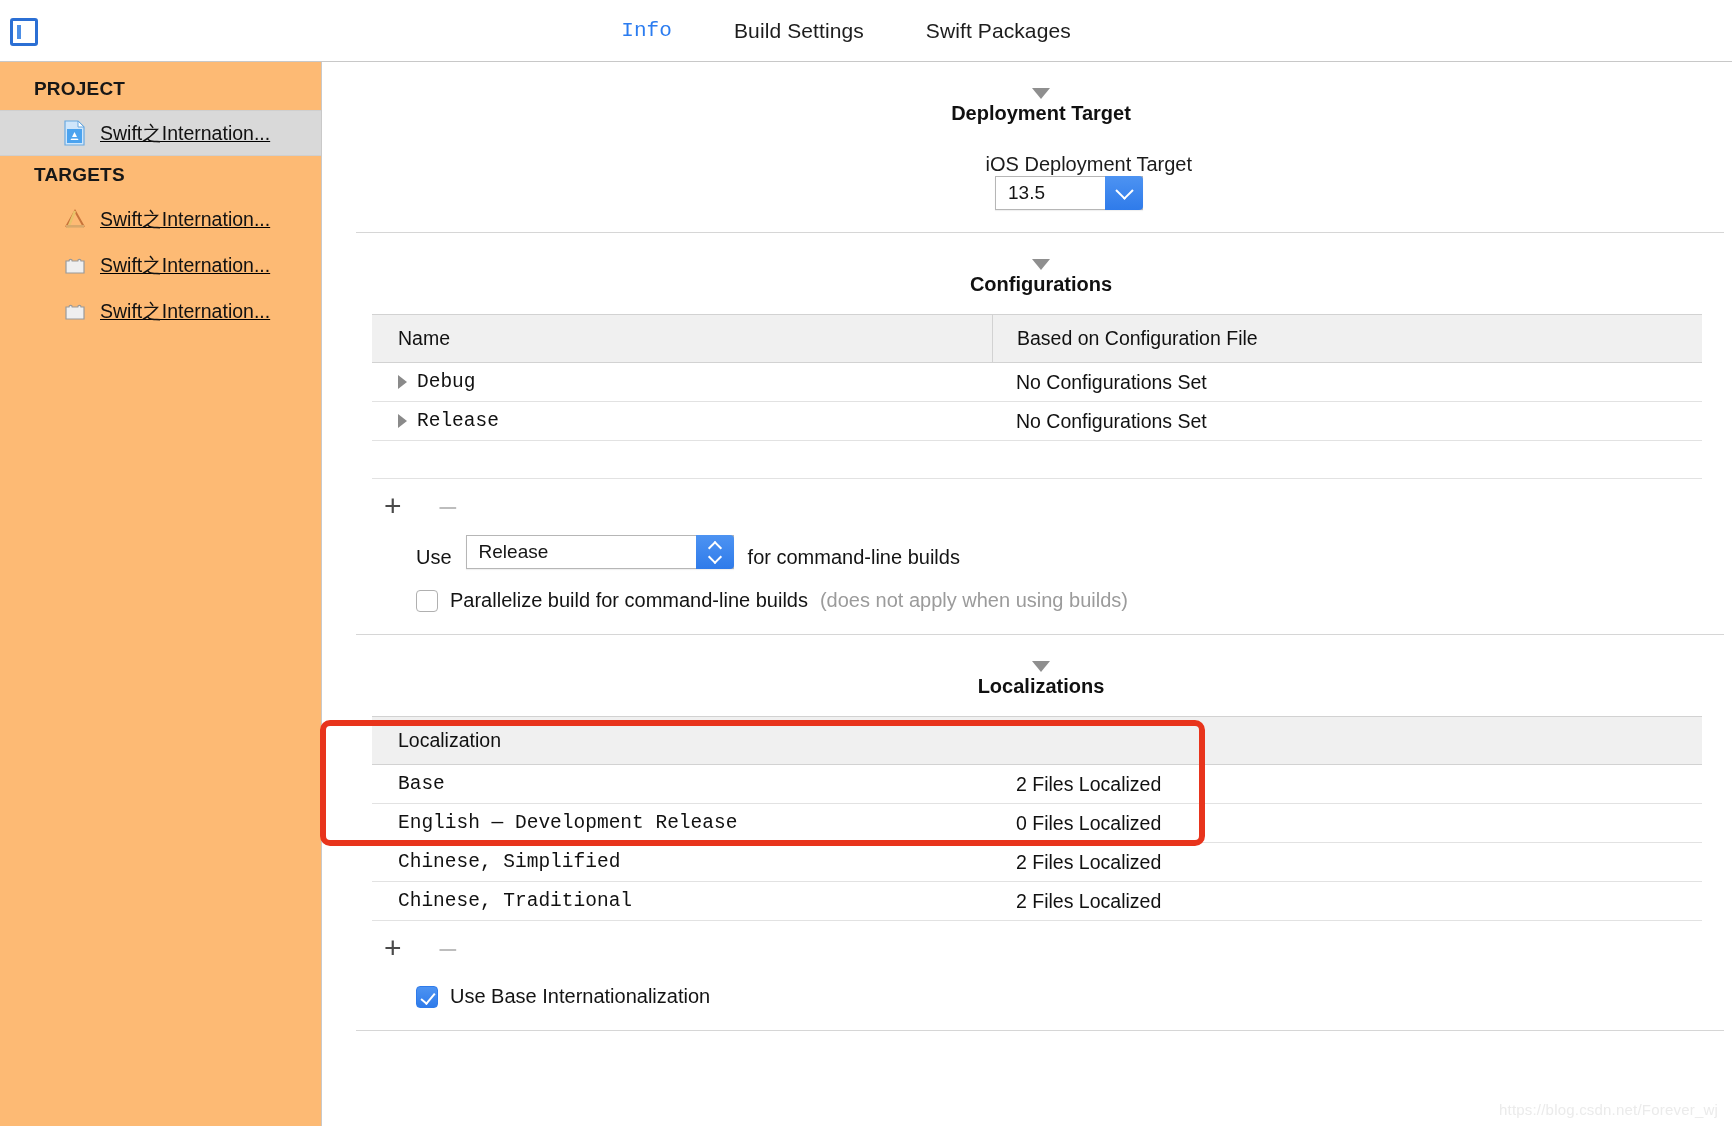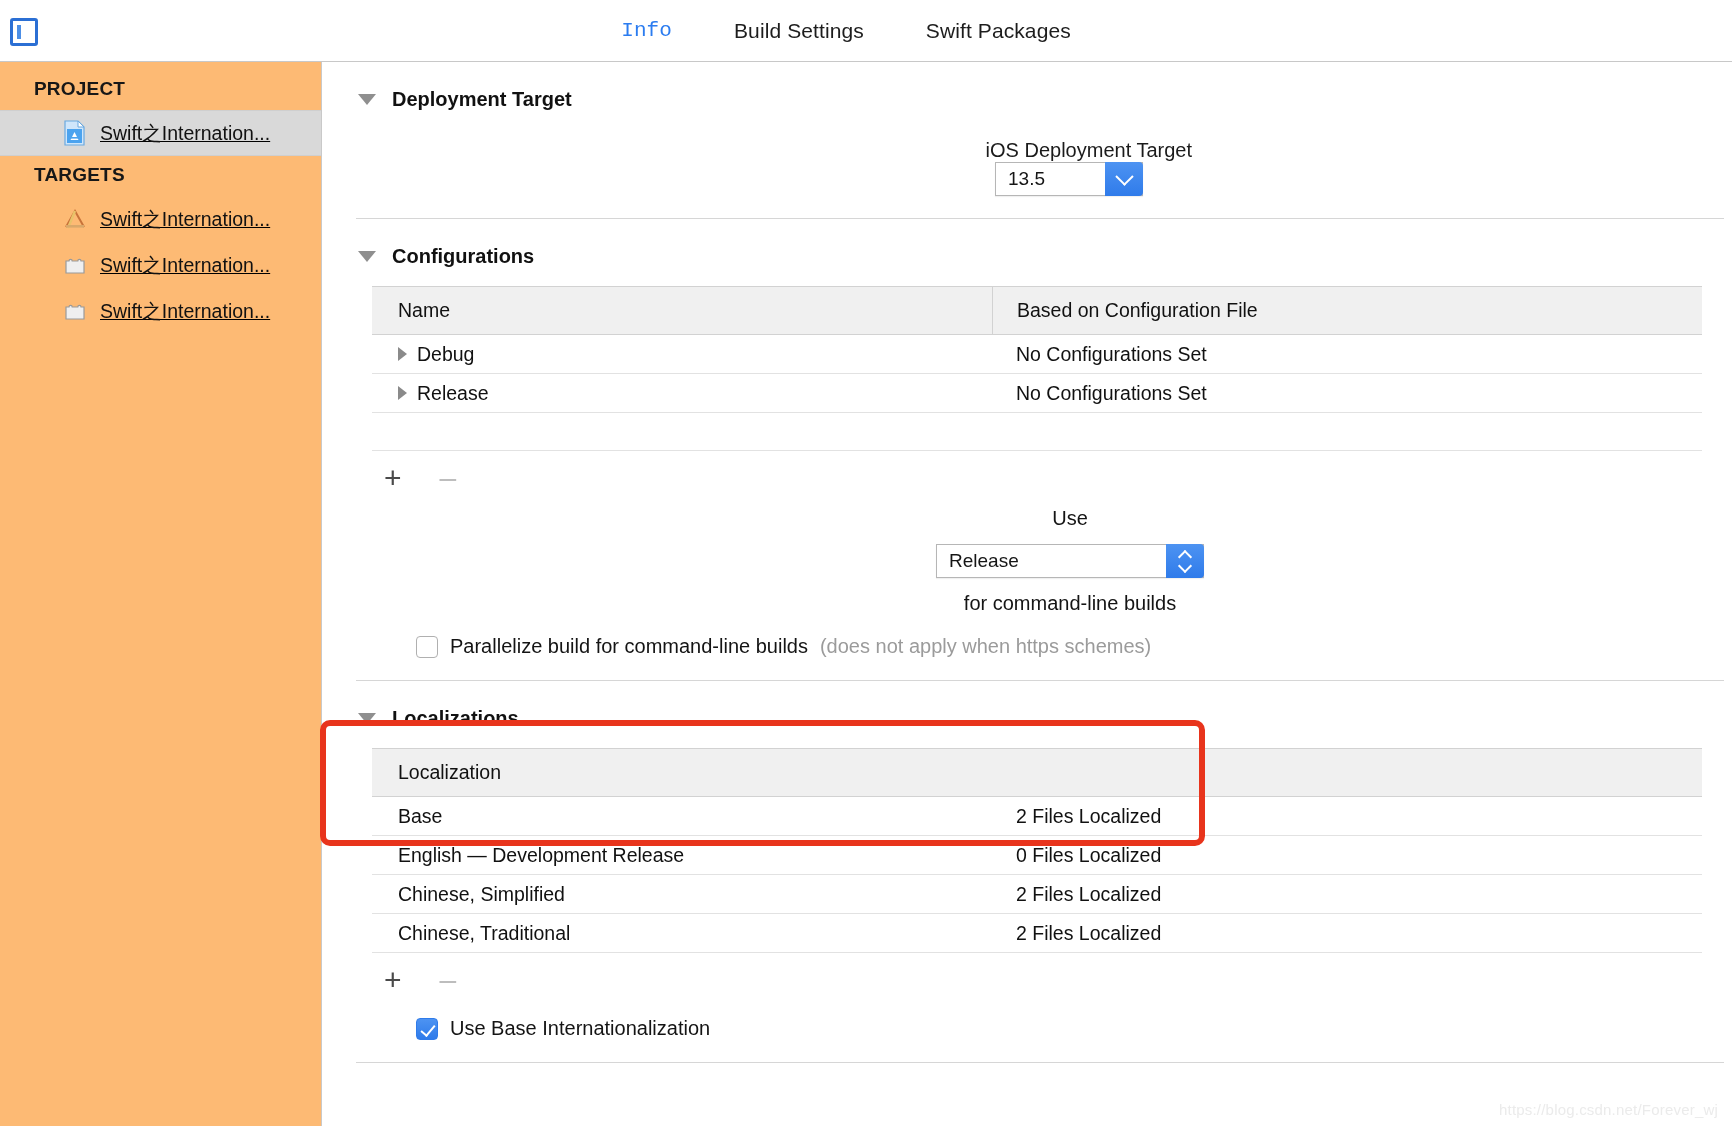--- a/index.html
+++ b/index.html
@@ -109,23 +109,24 @@
     flex: 1;
     overflow: hidden;
     position: relative;
     background: #ffffff;
     padding-left: 36px;
   }
   .section { padding-right: 8px; }
   .sec-head {
     display: flex;
     align-items: center;
-    gap: 16px;
+    gap: 3px;
     margin-top: 26px;
     margin-bottom: 4px;
+    flex-direction: column;
   }
   .disclosure {
     width: 0; height: 0;
     border-left: 9px solid transparent;
     border-right: 9px solid transparent;
     border-top: 11px solid #8f8f8f;
     cursor: pointer;
   }
   .sec-title {
     font-size: 20px;
@@ -223,21 +224,21 @@
   .tr {
     display: flex;
     height: 39px;
     align-items: center;
     border-bottom: 1px solid #e2e2e2;
   }
   .td {
     font-size: 19.5px;
     color: #111111;
   }
-  .td.c1 { width: 620px; padding-left: 26px; display: flex; align-items: center; gap: 10px; }
+  .td.c1 { width: 620px; padding-left: 26px; display: flex; align-items: center; gap: 10px; font-family: Liberation Mono, monospace; }
   .td.c2 { flex: 1; padding-left: 24px; }
   .tri {
     width: 0; height: 0;
     border-top: 7px solid transparent;
     border-bottom: 7px solid transparent;
     border-left: 9px solid #8a8a8a;
     cursor: pointer;
   }
   .addrm {
     display: flex;
@@ -252,25 +253,24 @@
     line-height: 1;
     color: #4a4a4a;
     cursor: pointer;
     user-select: none;
     font-weight: 300;
   }
   .minus { color: #bdbdbd; }
 
   .use-row {
     display: flex;
-    align-items: center;
+    align-items: flex-end;
     gap: 14px;
     margin-top: 12px;
     padding-left: 58px;
-    flex-direction: column;
   }
   .use-row .lbl { font-size: 20px; color: #141414; }
   .combo-wide { width: 268px; }
 
   .check-row {
     display: flex;
     align-items: center;
     gap: 12px;
     margin-top: 20px;
     padding-left: 58px;
@@ -444,21 +444,21 @@
               <span class="chev-up-small"></span>
               <span class="chev-dn-small"></span>
             </span>
           </span>
           <span class="lbl">for command-line builds</span>
         </div>
 
         <div class="check-row">
           <span class="cbox"></span>
           <span class="check-label">Parallelize build for command-line builds</span>
-          <span class="check-label muted">(does not apply when https schemes)</span>
+          <span class="check-label muted">(does not apply when using builds)</span>
         </div>
 
         <div class="hrule"></div>
       </div>
 
       <div class="section">
         <div class="sec-head">
           <span class="disclosure"></span>
           <span class="sec-title">Localizations</span>
         </div>

